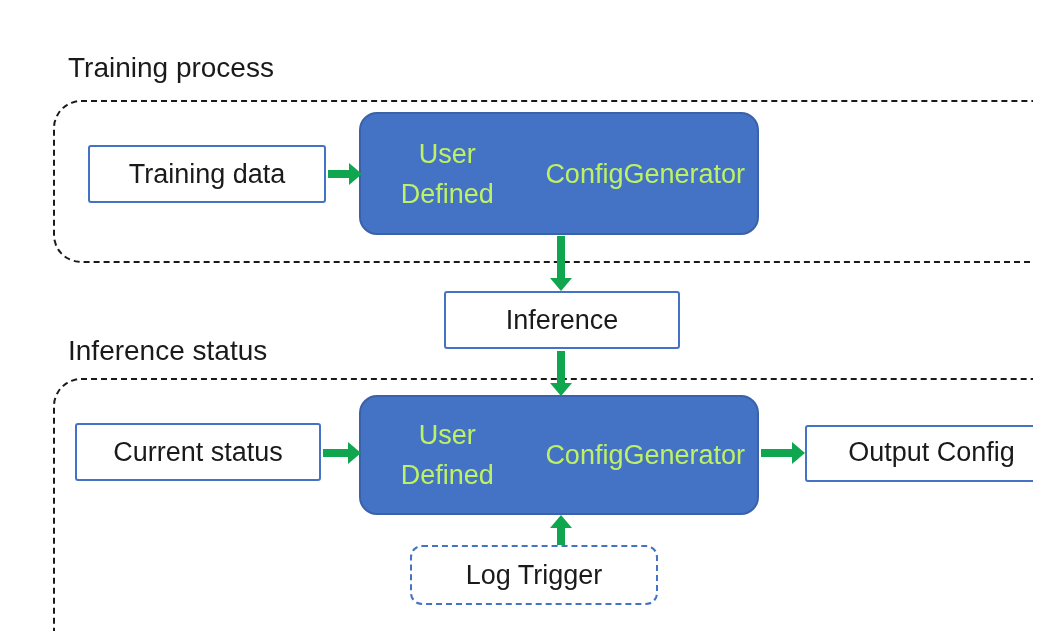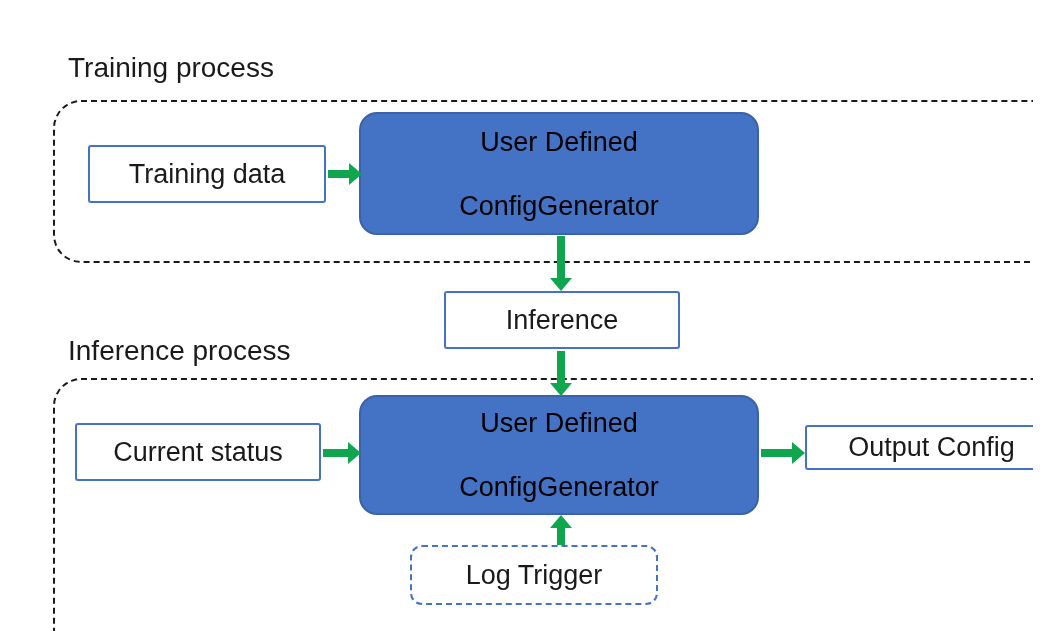--- a/index.html
+++ b/index.html
@@ -40,24 +40,24 @@
     color: #1a1a1a;
     white-space: nowrap;
   }
 
   .gen-box {
     position: absolute;
     background: #4472C4;
     border: 2px solid #3A62A8;
     border-radius: 18px;
     display: flex;
-    flex-direction: column;
+    flex-direction: row;
     align-items: center;
     justify-content: center;
-    color: #000000;
+    color: #bef264;
     font-size: 27px;
     line-height: 40px;
     text-align: center;
   }
 
   .trigger-box {
     position: absolute;
     background: #ffffff;
     border: 2px dashed #4472C4;
     border-radius: 12px;
@@ -89,21 +89,21 @@
     border-right: 11px solid transparent;
     border-bottom: 13px solid #10A64F;
   }
 </style>
 </head>
 <body>
 
 <div class="canvas">
 
   <div class="section-label" style="left:20px; top:4px;">Training process</div>
-  <div class="section-label" style="left:20px; top:287px;">Inference process</div>
+  <div class="section-label" style="left:20px; top:287px;">Inference status</div>
 
   <div class="dashed-container" style="left:5px; top:52px; width:1045px; height:163px;"></div>
   <div class="dashed-container" style="left:5px; top:330px; width:1045px; height:292px;"></div>
 
   <div class="io-box" style="left:40px; top:97px; width:238px; height:58px;">
     <span>Training data</span>
   </div>
 
   <div class="gen-box" style="left:311px; top:64px; width:400px; height:123px;">
     <span>User Defined</span>
@@ -116,21 +116,21 @@
 
   <div class="io-box" style="left:27px; top:375px; width:246px; height:58px;">
     <span>Current status</span>
   </div>
 
   <div class="gen-box" style="left:311px; top:347px; width:400px; height:120px;">
     <span>User Defined</span>
     <span>ConfigGenerator</span>
   </div>
 
-  <div class="io-box" style="left:757px; top:377px; width:253px; height:45px;">
+  <div class="io-box" style="left:757px; top:377px; width:253px; height:57px;align-items:flex-end;">
     <span>Output Config</span>
   </div>
 
   <div class="trigger-box" style="left:362px; top:497px; width:248px; height:60px; z-index:1;">
     <span>Log Trigger</span>
   </div>
 
   <div>
     <div class="arrow-part shaft" style="left:280px; top:122px; width:22px; height:8px;"></div>
     <div class="arrow-part head-right" style="left:301px; top:115px;"></div>

